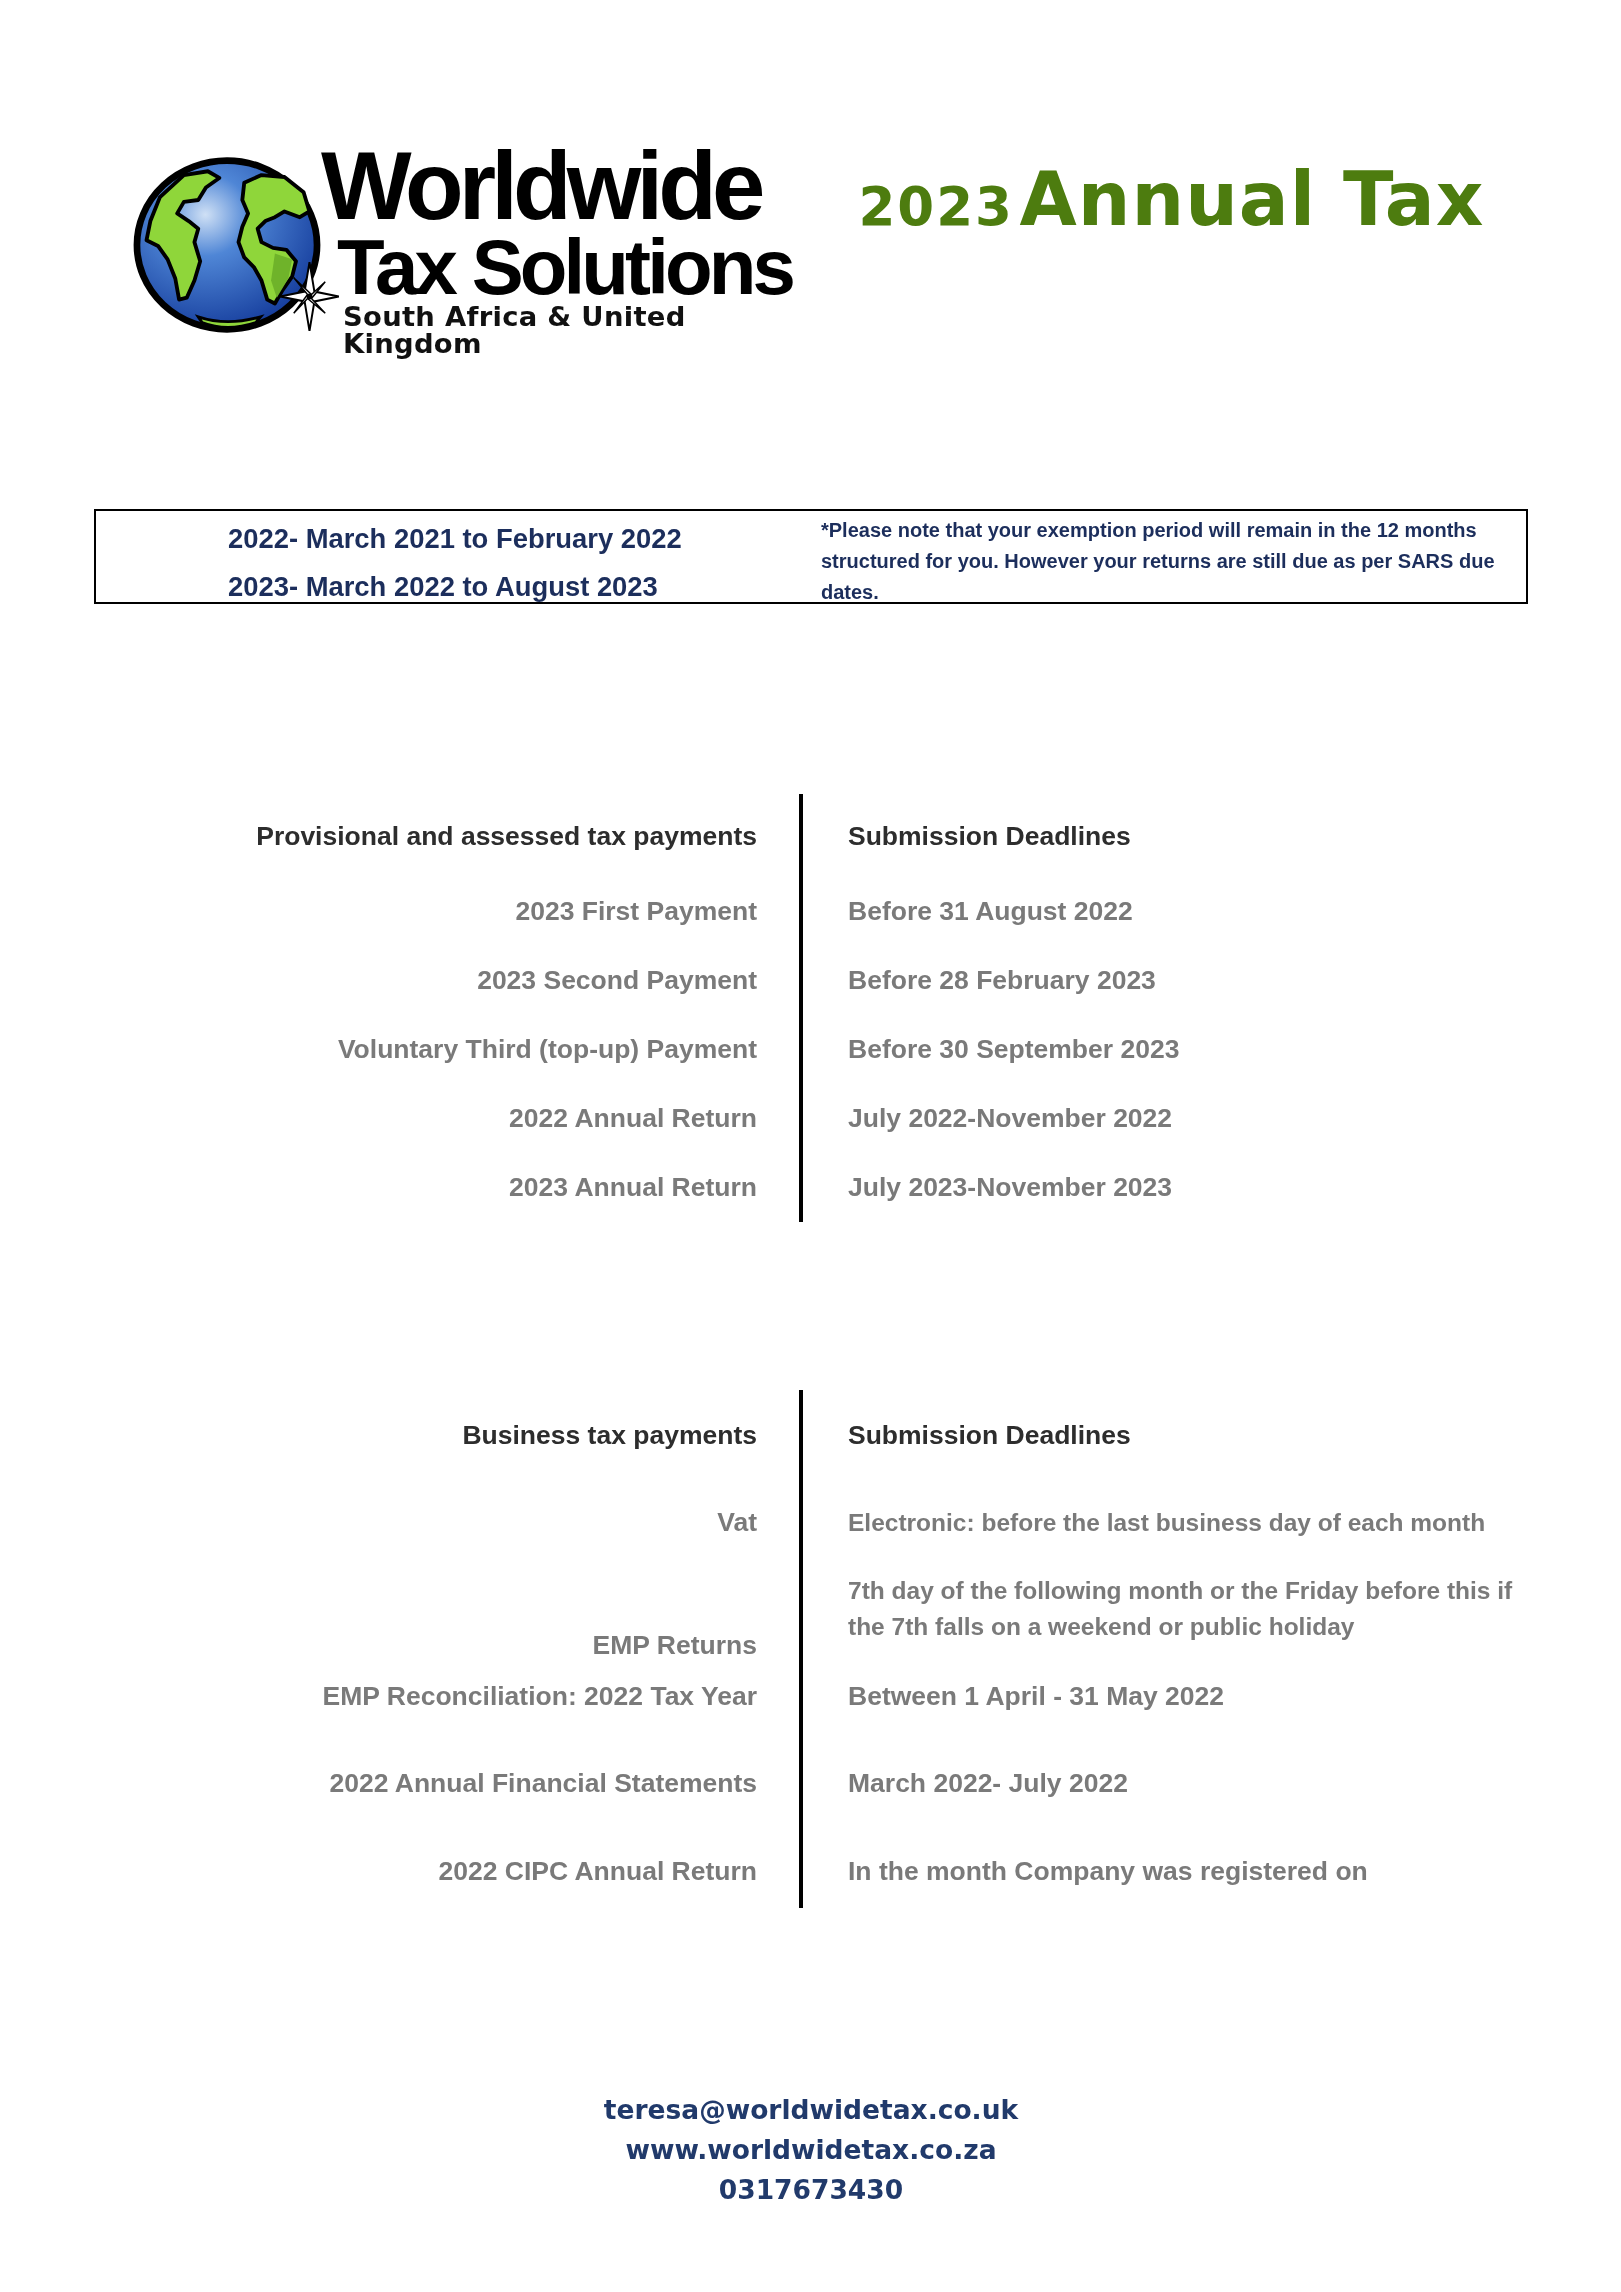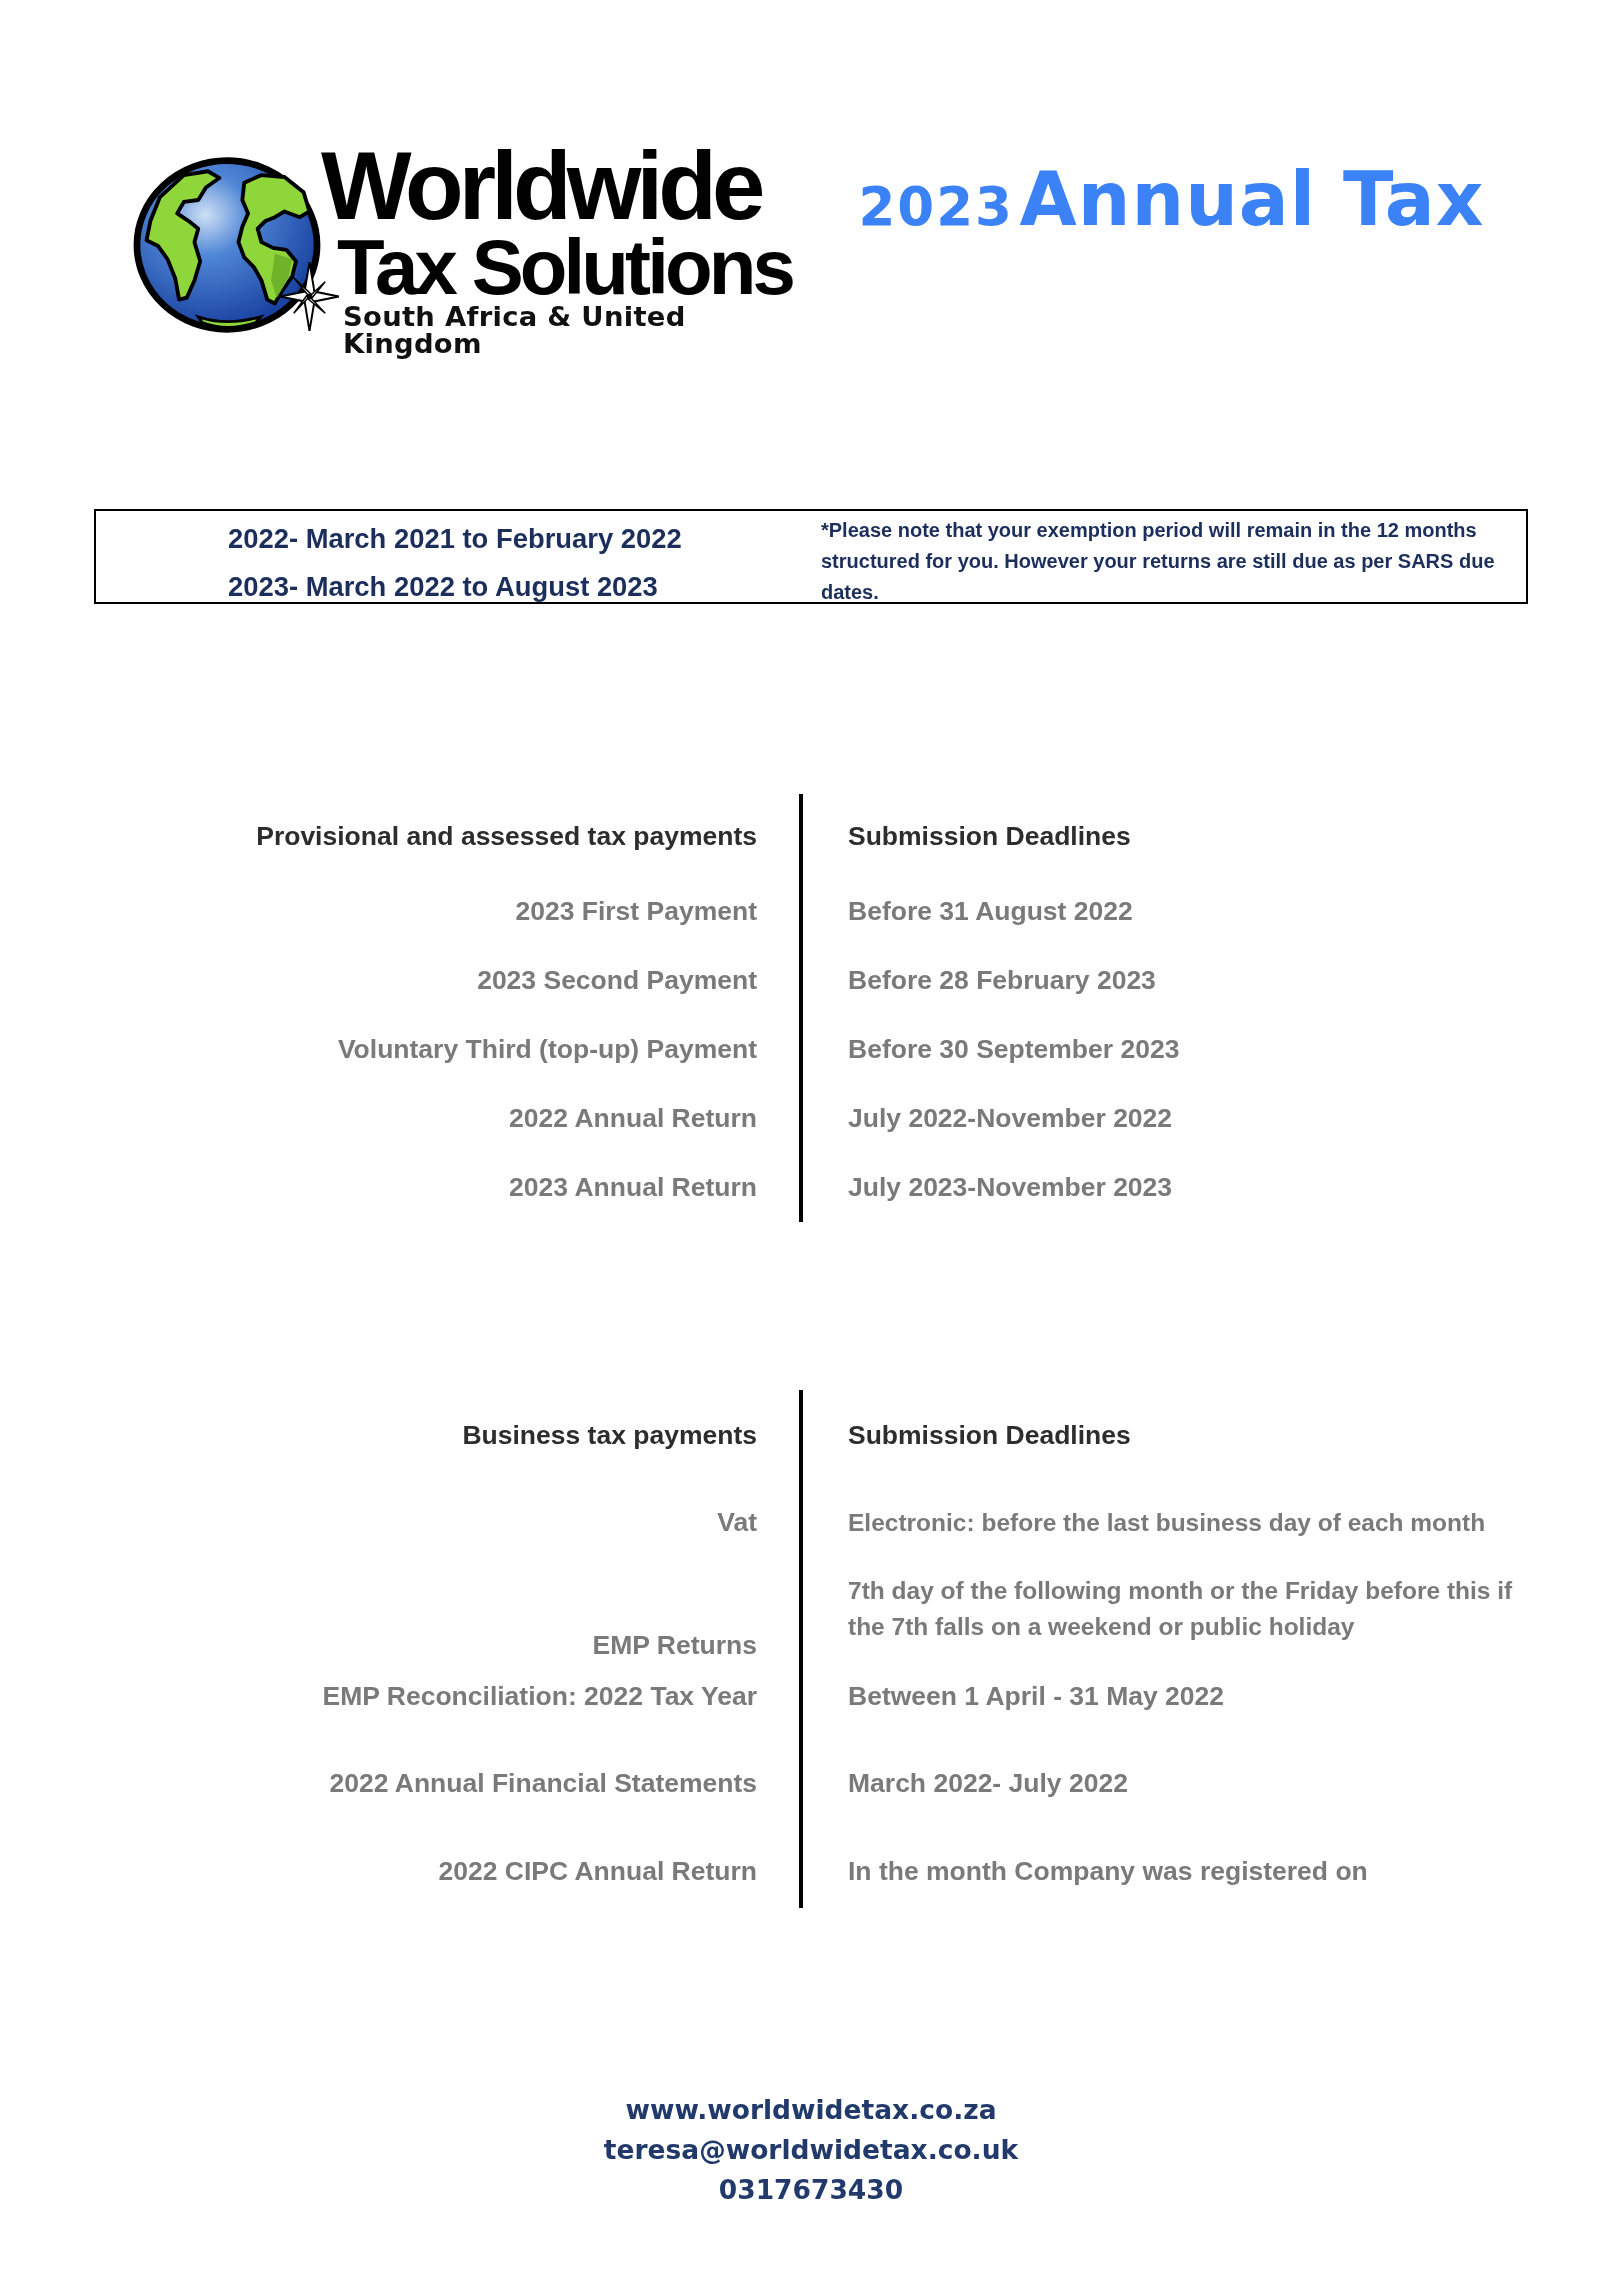--- a/index.html
+++ b/index.html
@@ -11,21 +11,21 @@
   .globe { position: absolute; left: 5.9px; top: 9.8px; width: 192px; height: 182px; }
   .compass { position: absolute; left: 155px; top: 118px; width: 59px; height: 69px; }
   .logo-line1 { position: absolute; left: 196px; top: -5.9px; font-family: "Liberation Sans", sans-serif;
                 font-weight: bold; font-size: 96px; letter-spacing: -4.9px; color: #000; line-height: 1; }
   .logo-line2 { position: absolute; left: 212px; top: 84px; font-family: "Liberation Sans", sans-serif;
                 font-weight: bold; font-size: 78px; letter-spacing: -3.9px; color: #000; line-height: 1; }
   .logo-line3 { position: absolute; left: 218px; top: 159px; font-family: "DejaVu Sans", sans-serif;
                 font-weight: bold; font-size: 27.4px; color: #111; line-height: 1; letter-spacing: 0.3px; }
 
   .title { position: absolute; left: 853px; top: 162px; width: 637px; text-align: center;
-           color: #3b82f6; font-family: "DejaVu Sans", sans-serif; font-weight: bold; line-height: 1.0; }
+           color: #4d7c0f; font-family: "DejaVu Sans", sans-serif; font-weight: bold; line-height: 1.0; }
   .title .year { font-size: 53px; letter-spacing: 2px; }
   .title .big { font-size: 74px; letter-spacing: 1px; }
   .title .l1 { display: block; height: 86px; }
   .title .l2 { display: block; font-size: 74px; letter-spacing: 1px; }
 
   
   .infobox { position: absolute; left: 94px; top: 509px; width: 1430px; height: 91px;
              border: 2.9px solid #000; box-sizing: content-box; }
   .period { position: absolute; left: 132px; font-family: "Liberation Sans", sans-serif; font-weight: bold;
             font-size: 27.4px; color: #1c2e5c; }
@@ -133,17 +133,17 @@
 <div class="lcol cell" style="top:1681px">EMP Reconciliation: 2022 Tax Year</div>
 <div class="rcol cell" style="top:1681px">Between 1 April - 31 May 2022</div>
 
 <div class="lcol cell" style="top:1768px">2022 Annual Financial Statements</div>
 <div class="rcol cell" style="top:1768px">March 2022- July 2022</div>
 
 <div class="lcol cell" style="top:1856px">2022 CIPC Annual Return</div>
 <div class="rcol cell" style="top:1856px">In the month Company was registered on</div>
 
 <div class="footer">
+  <div>teresa@worldwidetax.co.uk</div>
   <div>www.worldwidetax.co.za</div>
-  <div>teresa@worldwidetax.co.uk</div>
   <div>0317673430</div>
 </div>
 
 
 </body></html>

